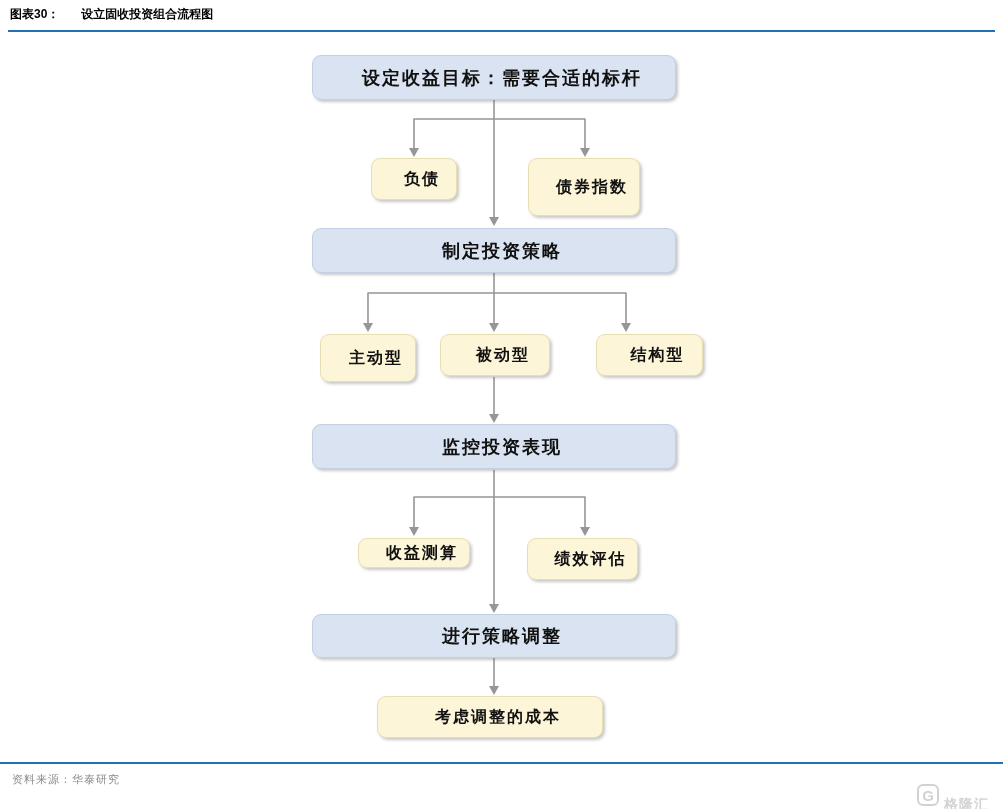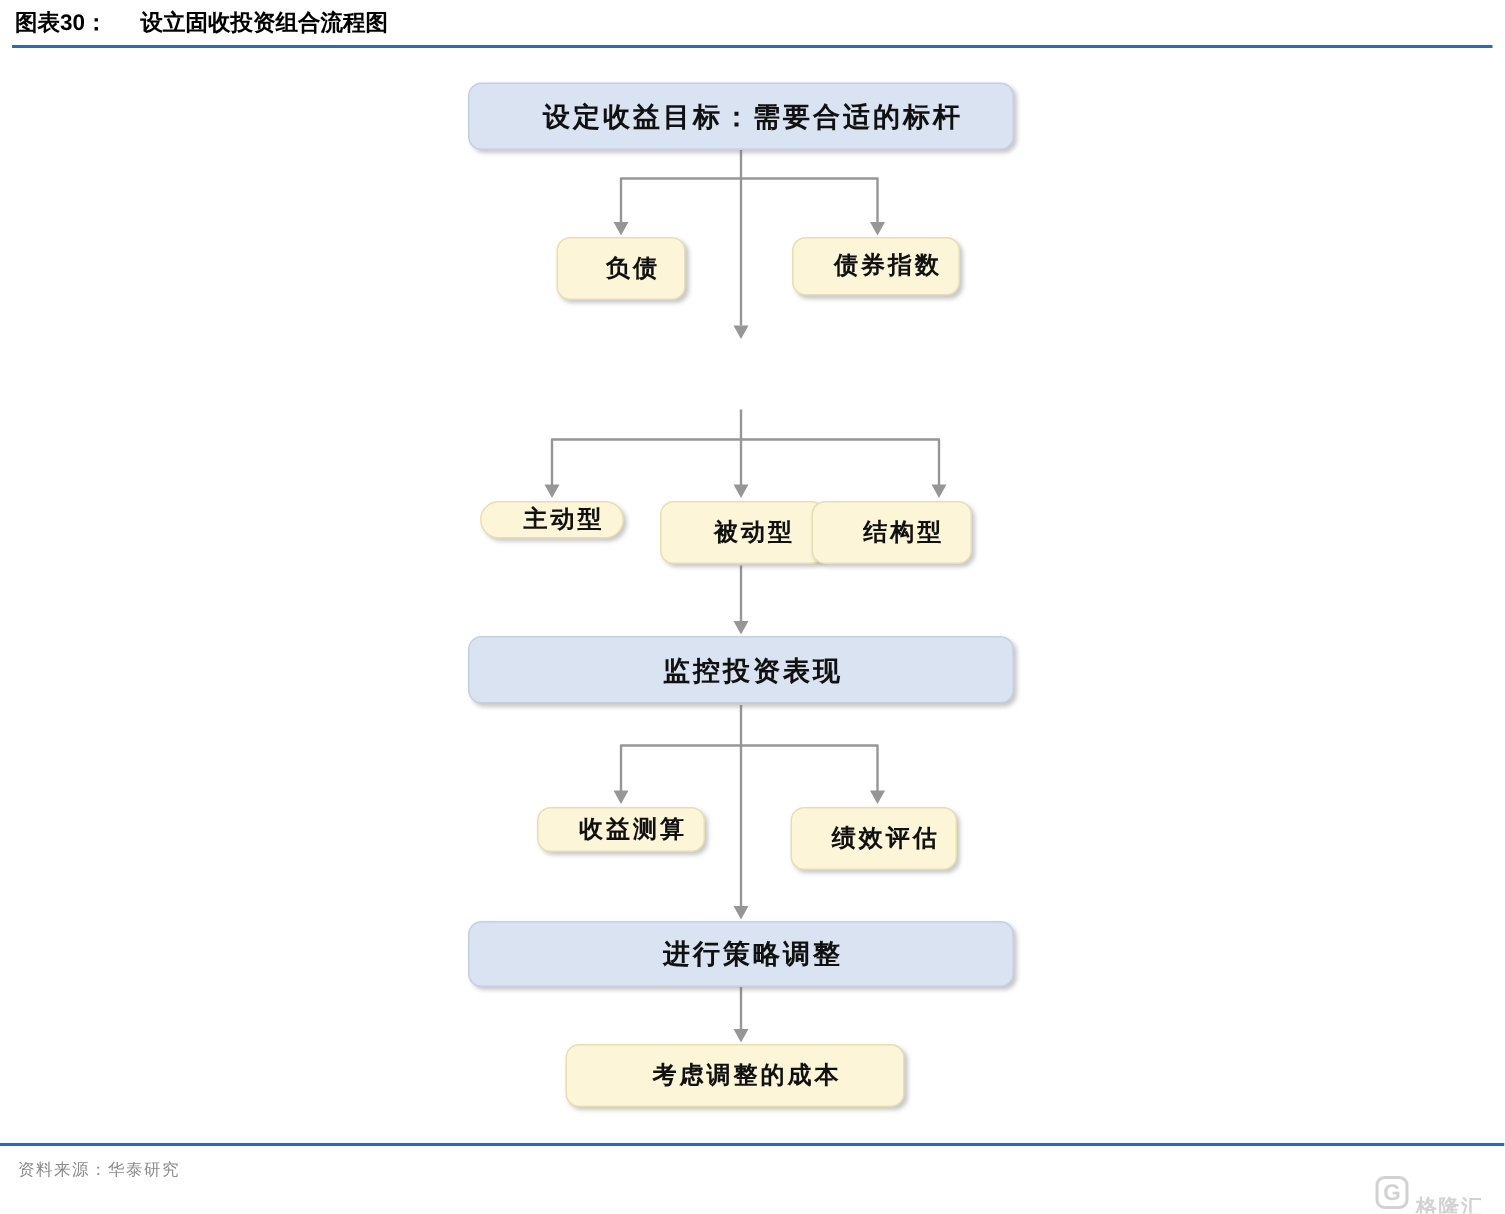--- a/index.html
+++ b/index.html
@@ -11,21 +11,21 @@
     --connector-gray:#969696;
     --source-gray:#8A8A8A;
     --watermark-gray:#D2D2D2;
   }
   *{box-sizing:border-box;margin:0;padding:0;}
   html,body{width:1003px;height:809px;background:#ffffff;overflow:hidden;}
   body{font-family:"Liberation Sans","DejaVu Sans",sans-serif;position:relative;}
   .page{position:relative;width:1003px;height:809px;background:#fff;}
 
   
-  .figure-header{position:absolute;left:10px;top:6px;width:985px;font-size:15px;font-weight:bold;color:#000;}
+  .figure-header{position:absolute;left:10px;top:6px;width:985px;font-size:12px;font-weight:bold;color:#000;}
   .figure-header .prefix{margin-right:22px;}
   .top-rule{position:absolute;left:8px;top:30px;width:987px;height:0;border-top:2px solid var(--rule-blue);}
 
   
   svg.connectors{position:absolute;left:0;top:0;width:1003px;height:809px;}
   svg.connectors path{stroke:var(--connector-gray);stroke-width:1.6;fill:none;stroke-linejoin:round;}
   svg.connectors polygon{fill:var(--connector-gray);stroke:none;}
 
   
   .fbox{position:absolute;display:flex;align-items:center;justify-content:center;
@@ -93,26 +93,27 @@
 
     <g>
       <path d="M494,658 V686"></path>
       <polygon points="489,686 499,686 494,695"></polygon>
     </g>
   </svg>
 
   <div class="fbox blue" style="left:312px;top:55px;width:364px;height:45px;">设定收益目标：需要合适的标杆</div>
 
   <div class="fbox yellow" style="left:371px;top:158px;width:86px;height:42px;">负债</div>
-  <div class="fbox yellow" style="left:528px;top:158px;width:112px;height:39px;">债券指数</div>
+  <div class="fbox yellow" style="left:528px;top:158px;width:112px;height:58px;">债券指数</div>
 
+  <div class="fbox blue" style="left:312px;top:228px;width:364px;height:45px;">制定投资策略</div>
 
-  <div class="fbox yellow" style="left:320px;top:334px;width:96px;height:25px;border-radius:16px;">主动型</div>
+  <div class="fbox yellow" style="left:320px;top:334px;width:96px;height:48px;">主动型</div>
   <div class="fbox yellow" style="left:440px;top:334px;width:110px;height:42px;">被动型</div>
-  <div class="fbox yellow" style="left:541px;top:334px;width:107px;height:42px;">结构型</div>
+  <div class="fbox yellow" style="left:596px;top:334px;width:107px;height:42px;">结构型</div>
 
   <div class="fbox blue" style="left:312px;top:424px;width:364px;height:45px;">监控投资表现</div>
 
   <div class="fbox yellow" style="left:358px;top:538px;width:112px;height:30px;">收益测算</div>
   <div class="fbox yellow" style="left:527px;top:538px;width:111px;height:42px;">绩效评估</div>
 
   <div class="fbox yellow" style="left:377px;top:696px;width:226px;height:42px;">考虑调整的成本</div>
 
   <div class="fbox blue" style="left:312px;top:614px;width:364px;height:44px;">进行策略调整</div>
 

